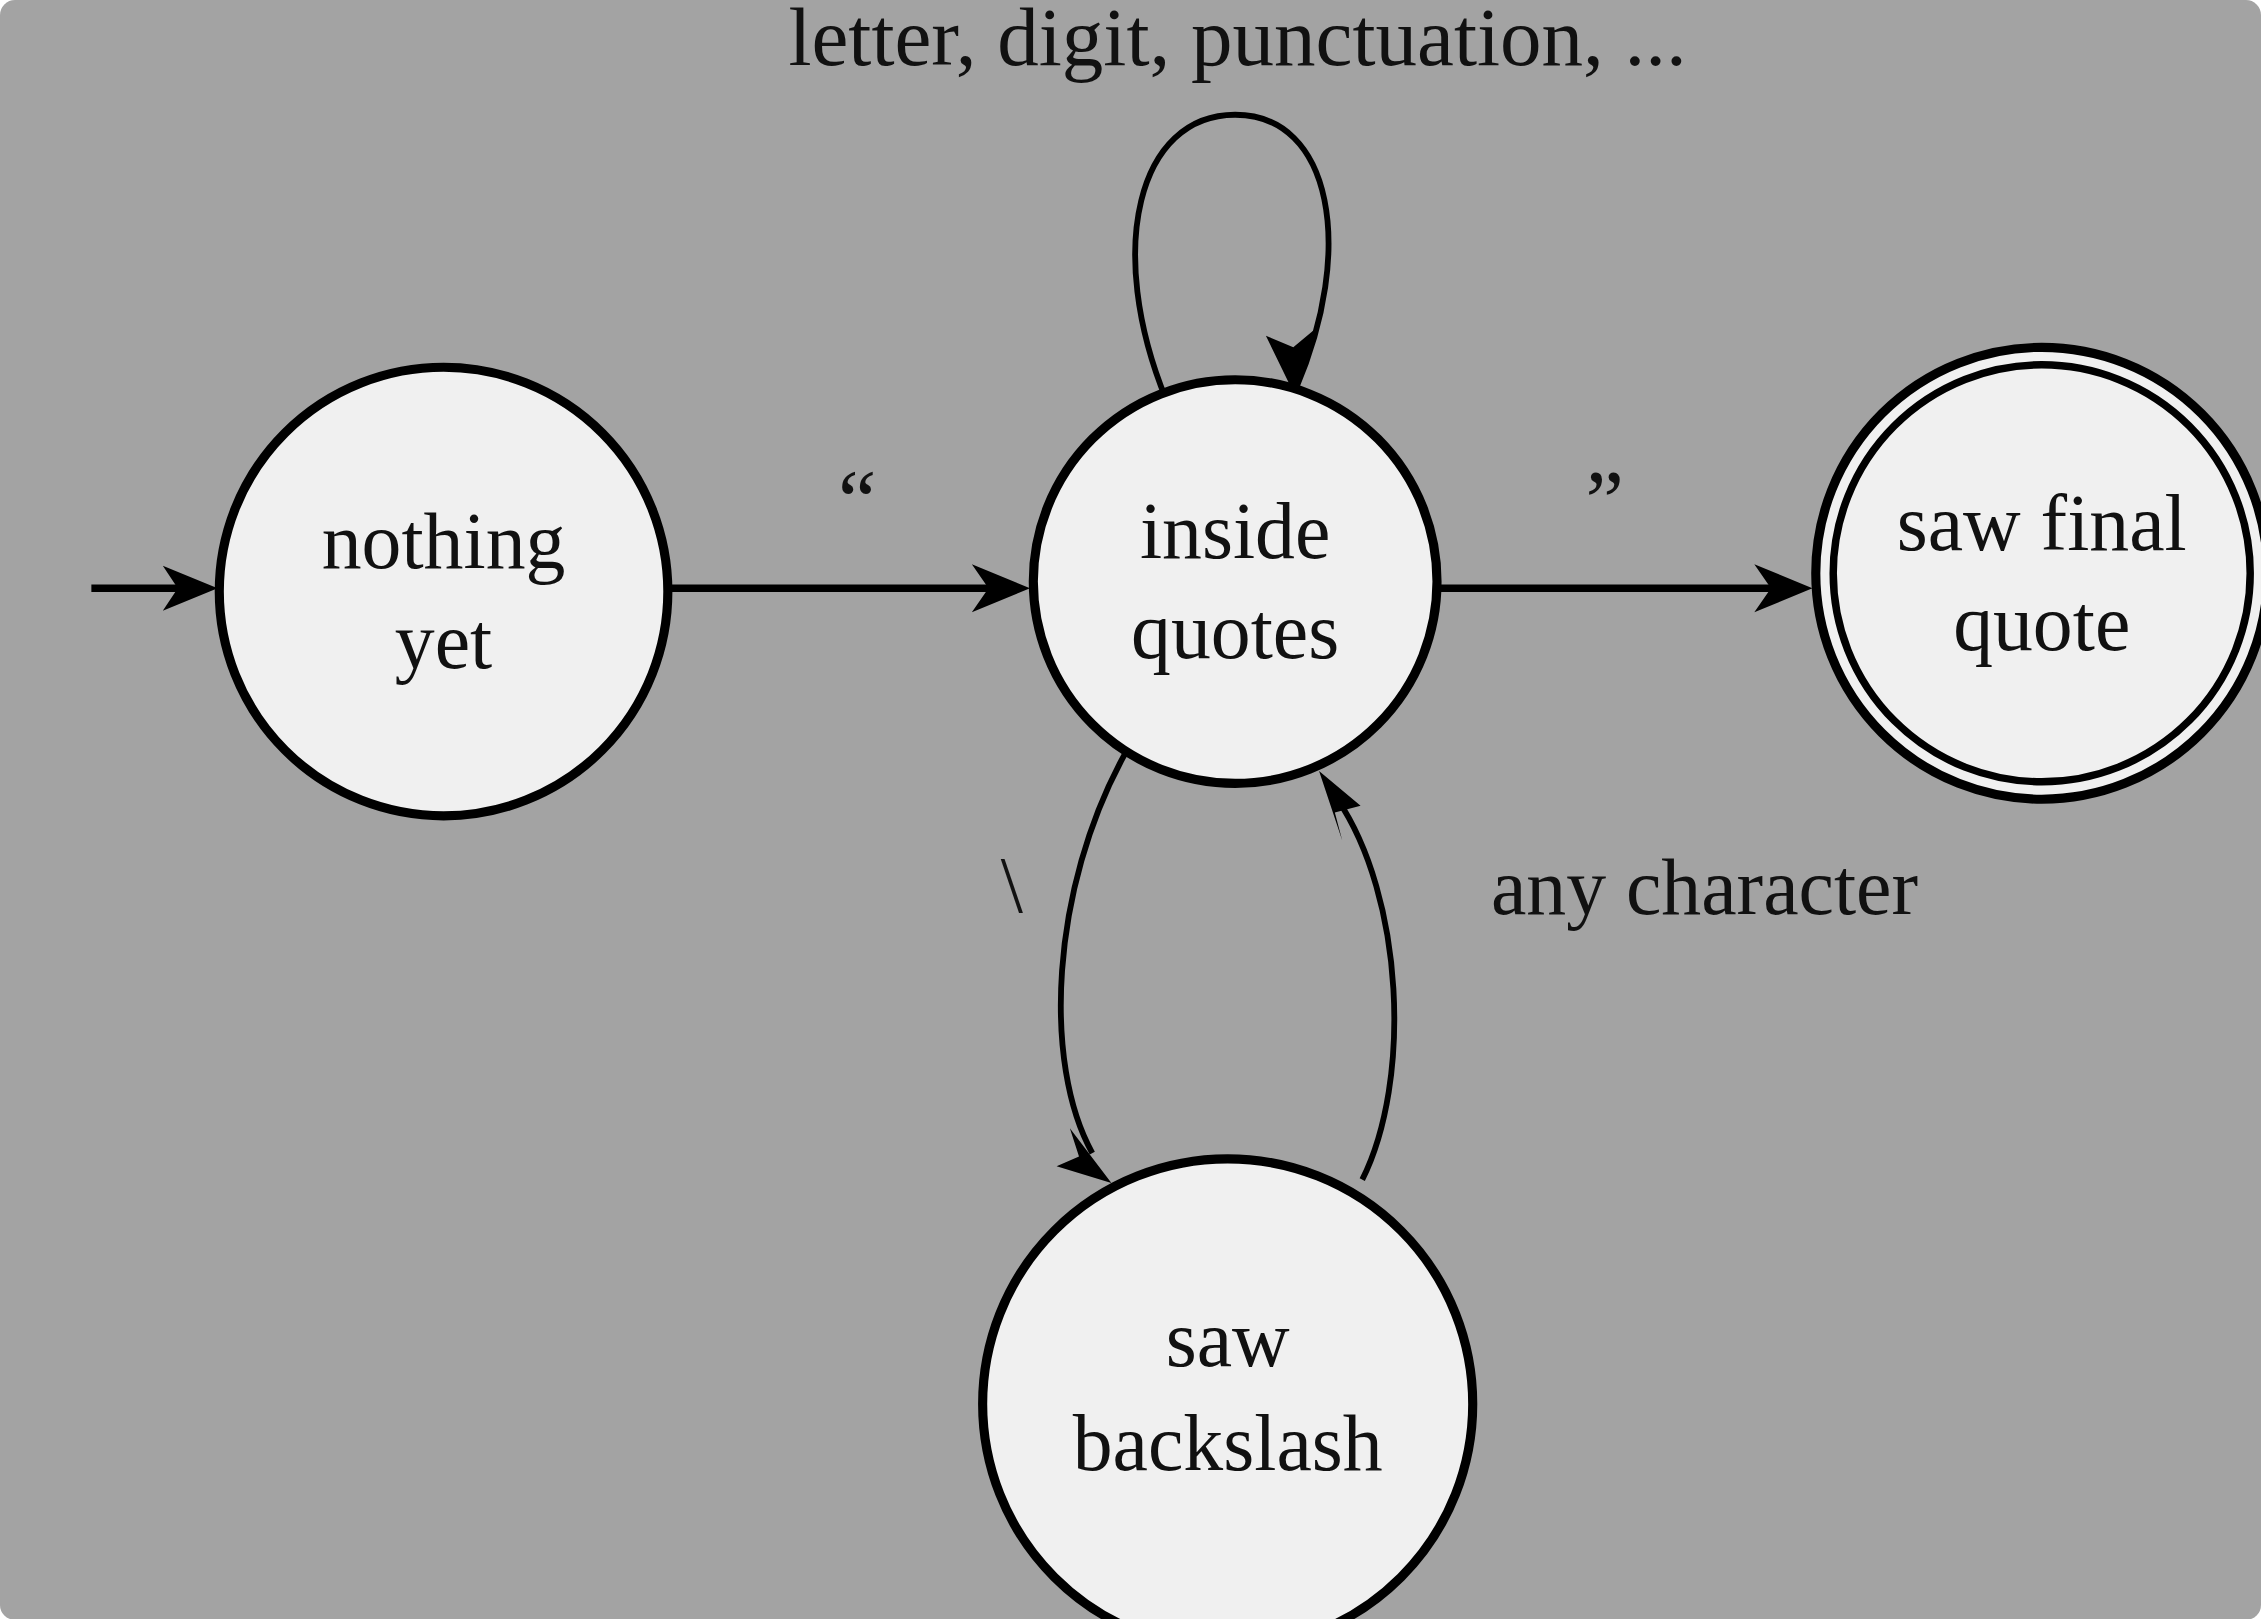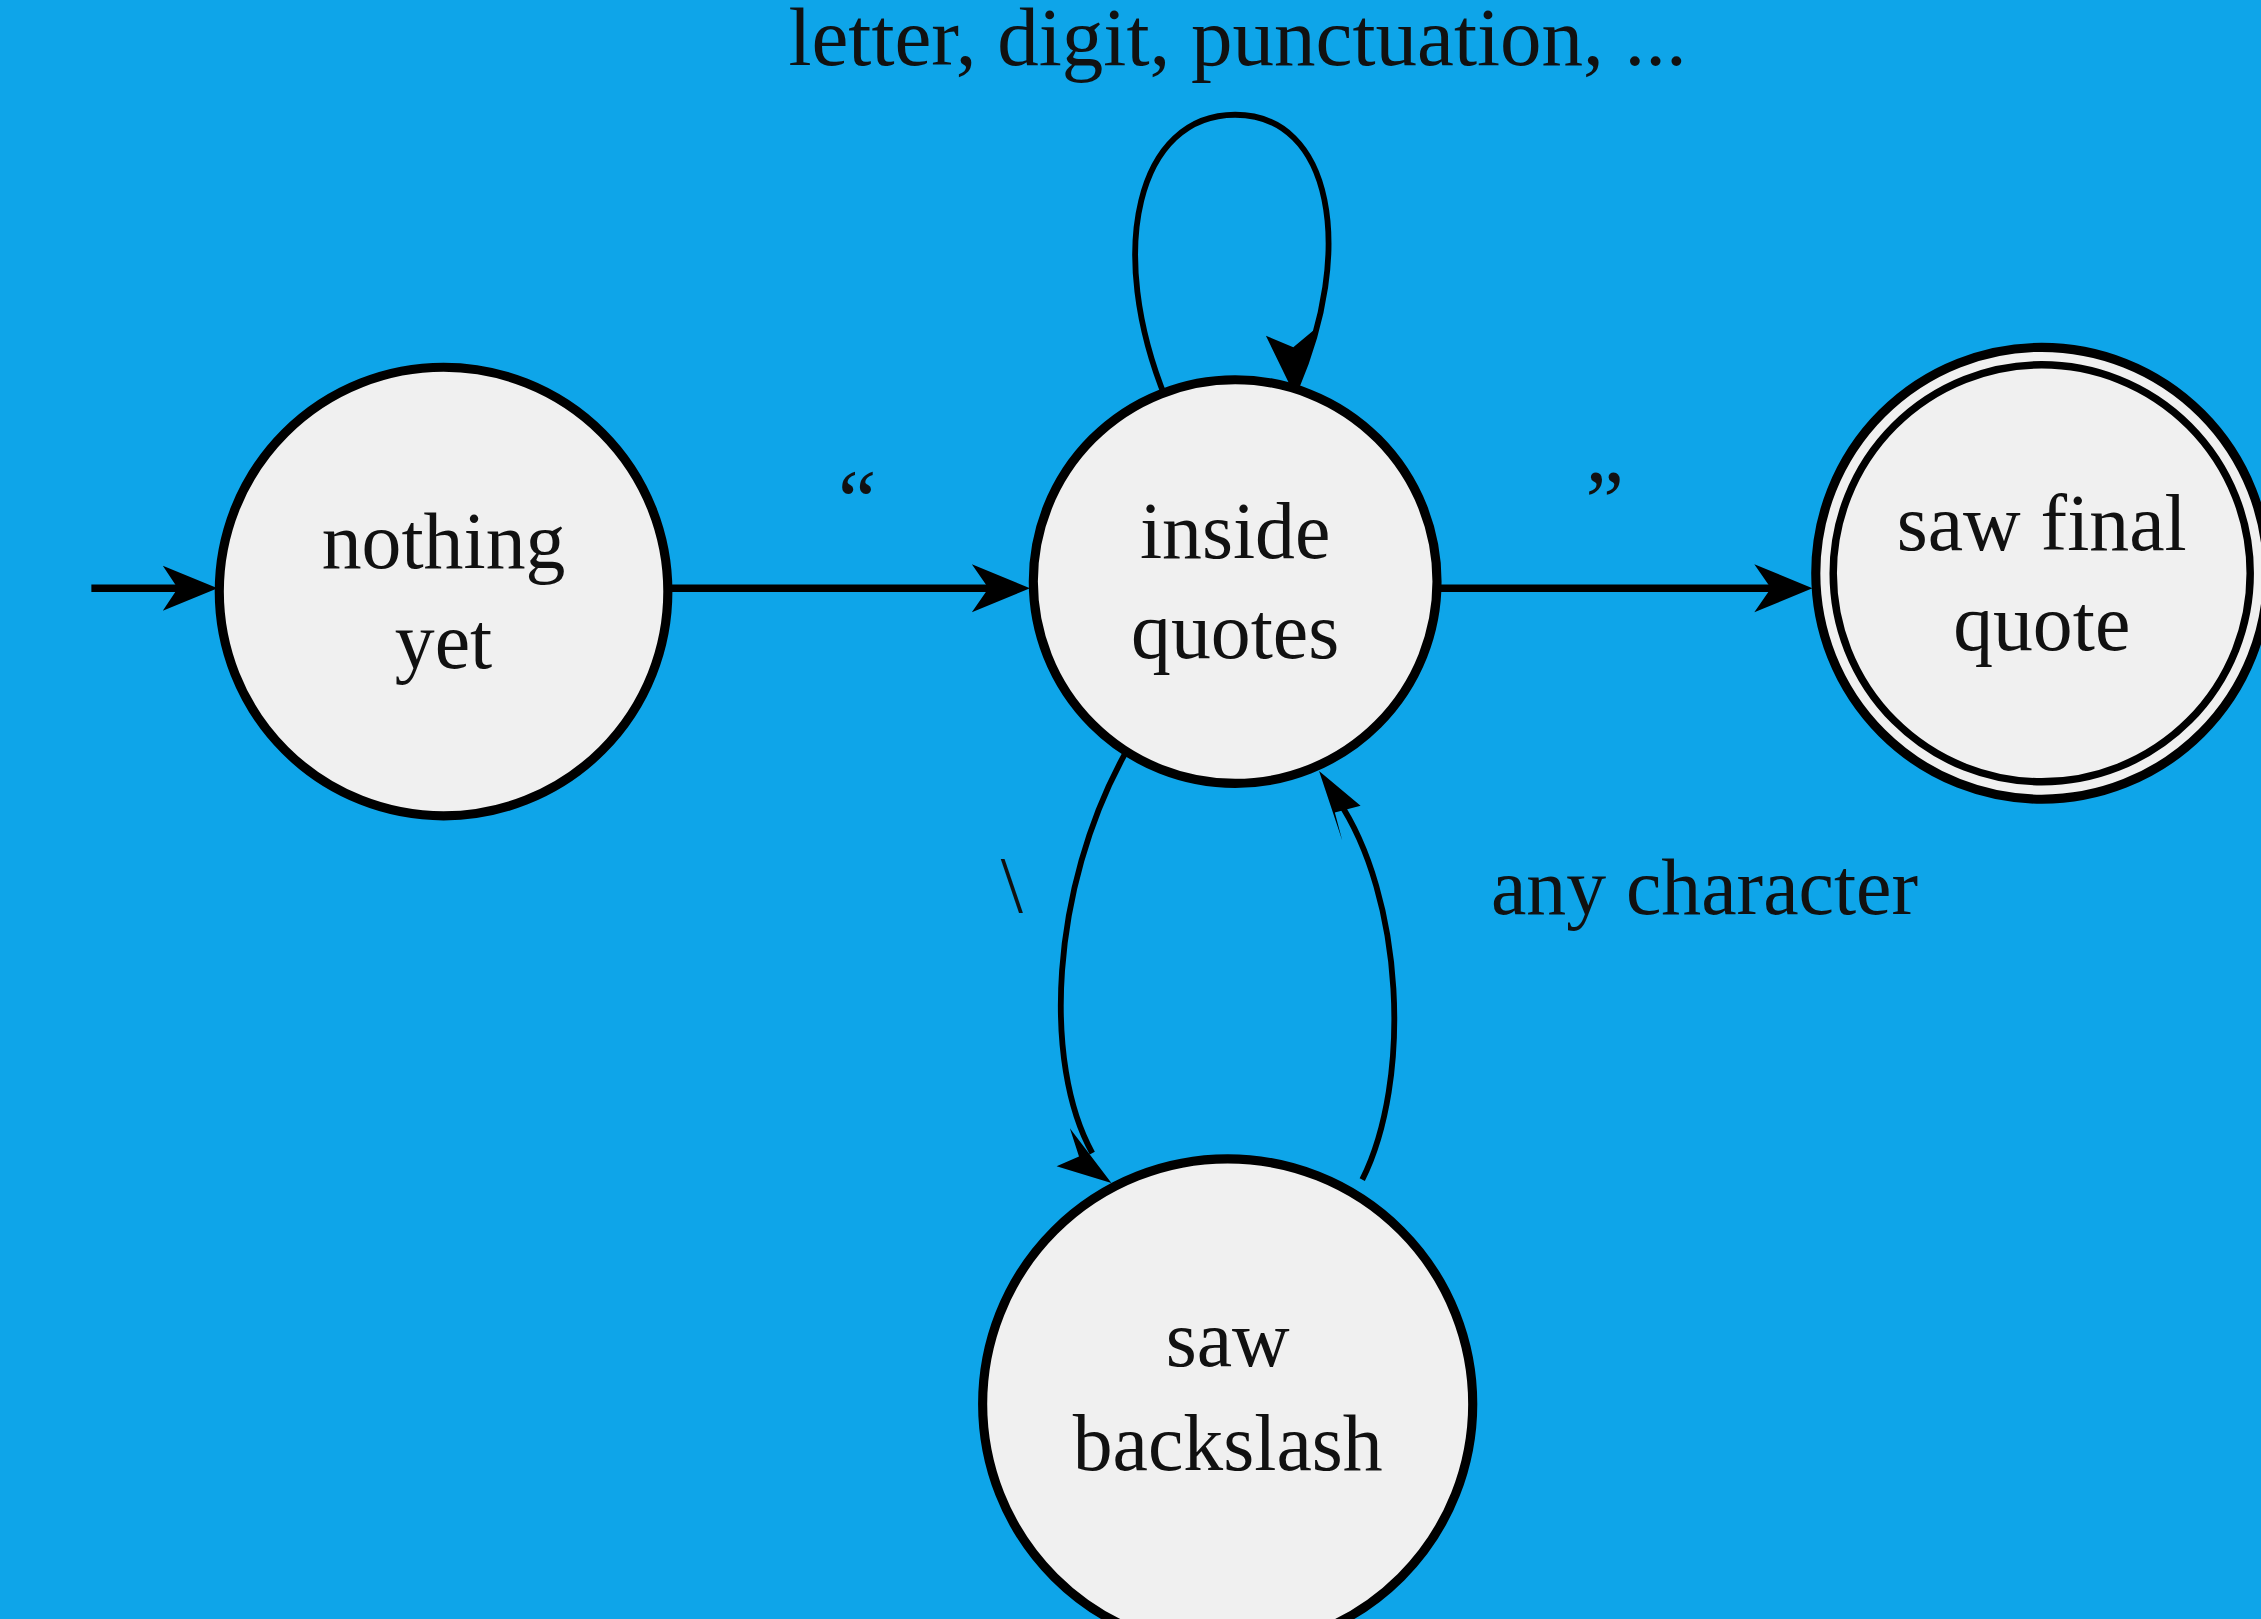--- a/index.html
+++ b/index.html
@@ -10,21 +10,22 @@
   body {
     width: 2261px;
     height: 1620px;
     overflow: hidden;
     font-family: "Liberation Serif", "DejaVu Serif", serif;
   }
   #diagram-root {
     position: relative;
     width: 2261px;
     height: 1620px;
-    background: #0ea5e9;
+    background: #a3a3a3;
+    border-radius: 15px;
   }
   svg#fsm-svg {
     display: block;
     width: 2261px;
     height: 1620px;
   }
   .state-circle {
     fill: #f0f0f0;
     stroke: #000000;
     stroke-width: 11;

